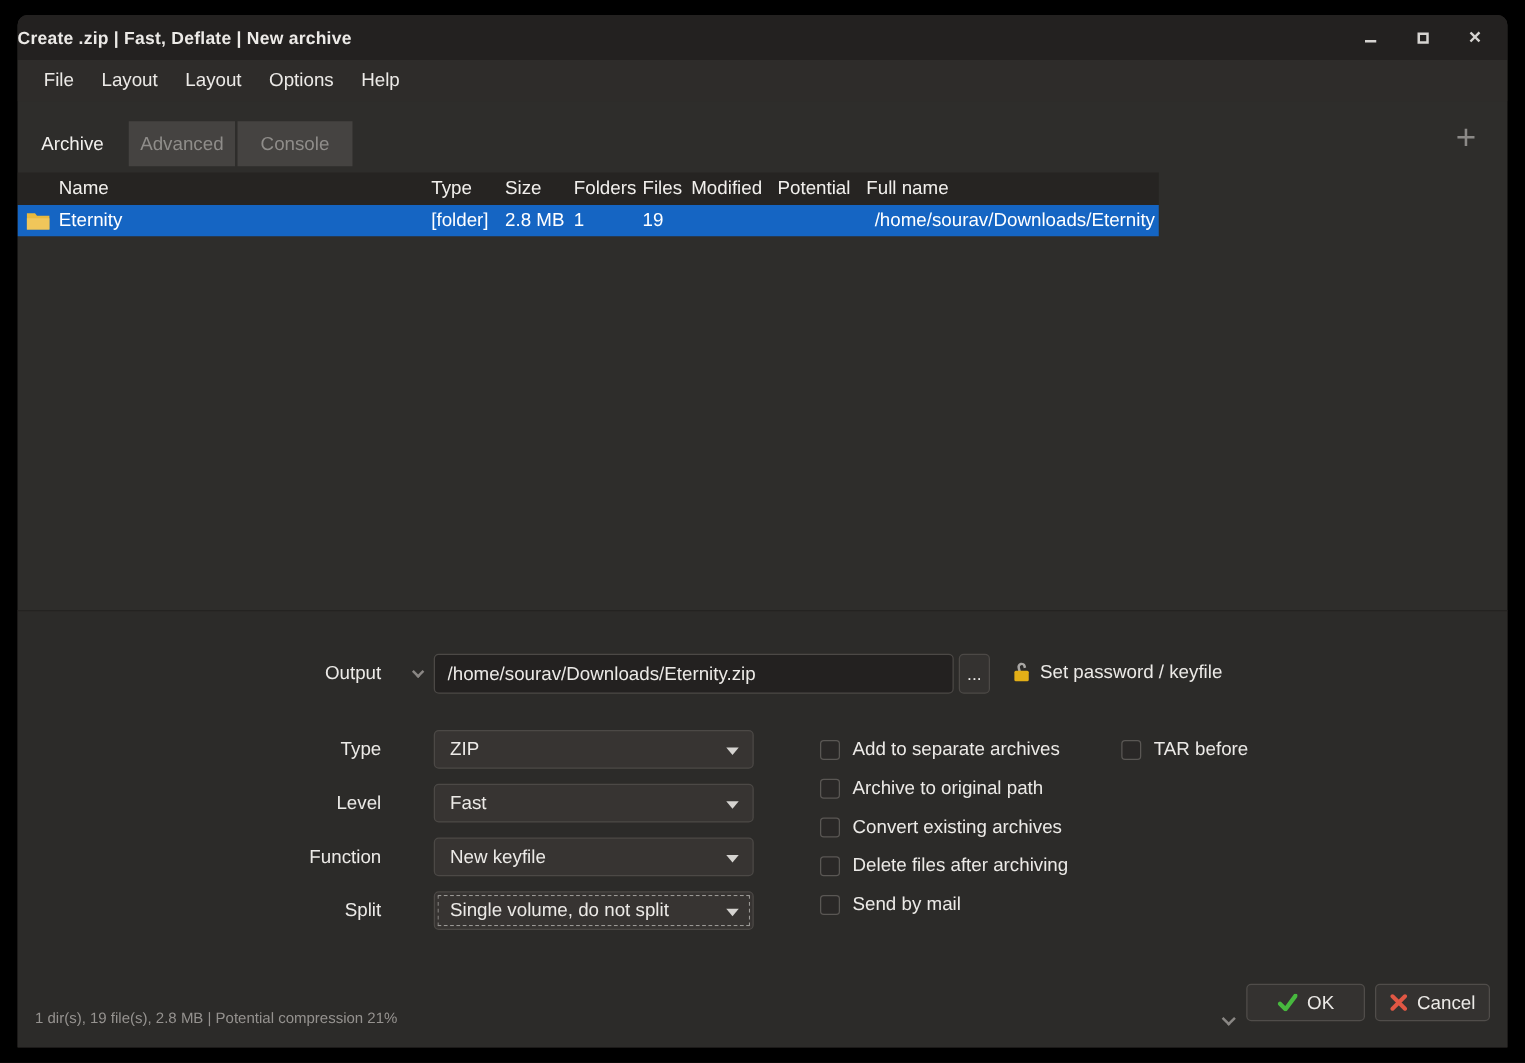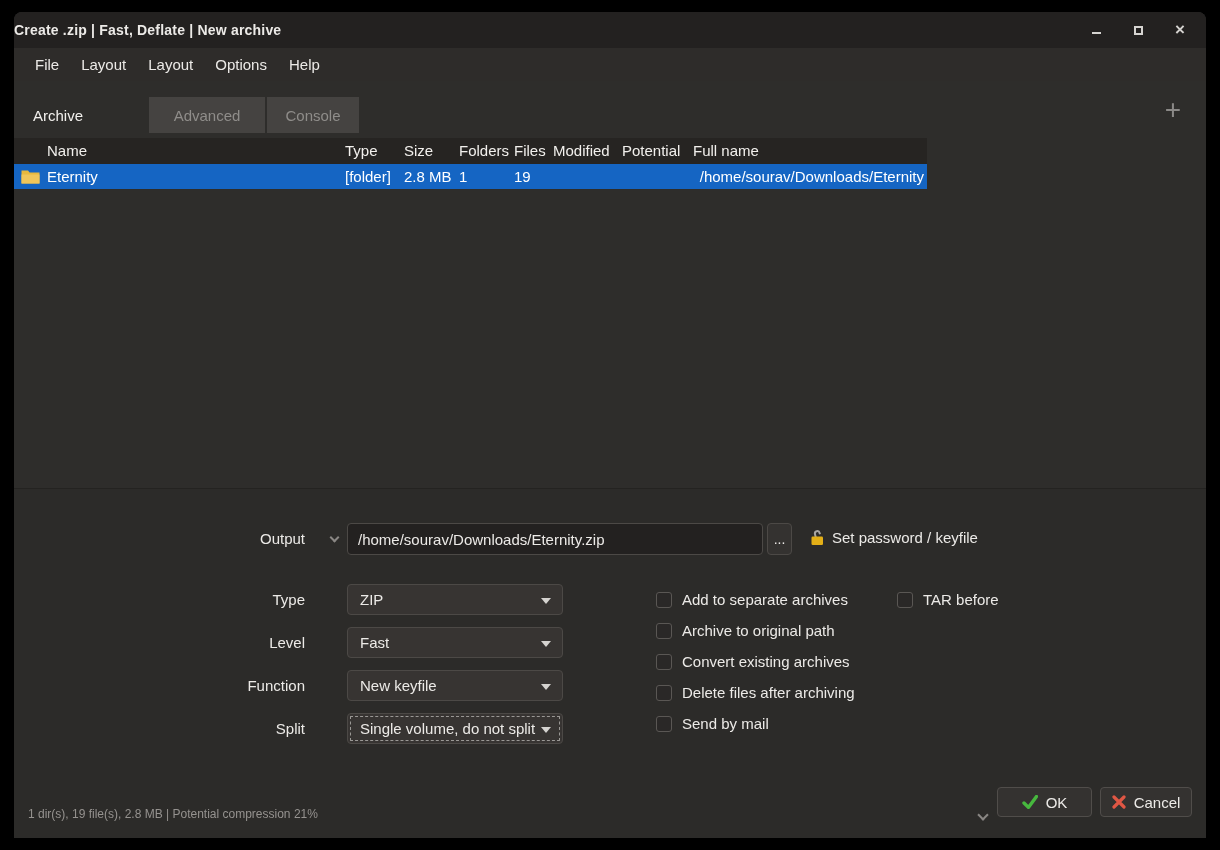--- a/index.html
+++ b/index.html
@@ -19,21 +19,21 @@
 
   
   .menubar { height:33px; background:#2e2c2a; display:flex; align-items:center; padding-left:10px; }
   .menu-item { color:#eceae7; font-size:15px; padding:5px 11px; }
 
   
   .tabbar { position:absolute; left:1px; top:85px; height:36px; display:flex; gap:2px; }
   .tab { width:100px; height:36px; display:flex; align-items:center; justify-content:center; font-size:15px; }
   .tab.active { background:transparent; color:#f2f0ed; width:86px; }
   .tab.inactive { background:#454341; color:#8f8d8a; }
-  .tab.t-advanced { width:116px;margin-left:46px; }
+  .tab.t-advanced { width:85px; }
   .tab.t-console { width:92px; }
   .plus { position:absolute; right:25px; top:84px; color:#8b8987; font-size:28px; font-weight:200; line-height:28px; }
 
   
   .thead { position:absolute; left:0; top:126px; width:913px; height:26px; background:#262422; }
   .thead span { position:absolute; top:0; line-height:26px; color:#f2f0ed; font-size:15px; white-space:nowrap; }
   .trow { position:absolute; left:0; top:152px; width:913px; height:25px; background:#1565c3; }
   .trow span { position:absolute; top:0; line-height:25px; color:#fff; font-size:15px; white-space:nowrap; }
   .c0{left:33px;} .c1{left:331px;} .c2{left:390px;} .c3{left:445px;}
   .c4{left:500px;} .c5{left:539px;} .c6{left:608px;} .c7{left:679px;}
@@ -42,21 +42,21 @@
 
   
   .lower { position:absolute; left:0; top:476px; width:1192px; height:350px; background:#2c2b29; border-top:1px solid #242321; }
   .flabel { position:absolute; left:150px; width:141px; text-align:right; color:#eceae7; font-size:15px; line-height:20px; }
   .chev { display:inline-block; width:8px; height:8px; border-right:2px solid #8a8784; border-bottom:2px solid #8a8784; transform:rotate(45deg); }
   .out-chev { position:absolute; left:317px; top:45px; width:7px; height:7px; }
   .out-input { position:absolute; left:333px; top:34px; width:416px; height:32px; background:#232120; border:1px solid #4c4946; border-radius:4px; color:#eceae7; font-size:15px; padding:0 10px; font-family:"Liberation Sans", sans-serif; outline:none; }
   .browse-btn { position:absolute; left:753px; top:34px; width:25px; height:32px; background:#343230; border:1px solid #4c4946; border-radius:4px; color:#eceae7; font-size:14px; display:flex; align-items:center; justify-content:center; }
   .pwd-btn { position:absolute; left:796px; top:40px; display:flex; align-items:center; gap:7px; color:#eceae7; font-size:15px; }
 
-  .combo { position:absolute; left:333px; width:216px; height:31px; background:#373432; border:1px solid #4c4946; border-radius:4px; display:flex; align-items:center; padding:0 12px; color:#eceae7; font-size:15px; }
+  .combo { position:absolute; left:333px; width:256px; height:31px; background:#373432; border:1px solid #4c4946; border-radius:4px; display:flex; align-items:center; padding:0 12px; color:#eceae7; font-size:15px; }
   .combo .arrow { position:absolute; right:11px; top:13px; width:0; height:0; border-left:5px solid transparent; border-right:5px solid transparent; border-top:6px solid #d5d3d0; }
   .combo.focused { outline:1px dashed #9a9895; outline-offset:-4px; }
 
   .check-row { position:absolute; display:flex; align-items:center; gap:10px; }
   .checkbox { width:16px; height:16px; border:1px solid #5a5754; border-radius:3px; background:#2a2827; flex:none; }
   .check-label { color:#eceae7; font-size:15px; white-space:nowrap; }
 
   
   .status-text { position:absolute; left:14px; top:318px; color:#95928f; font-size:12px; }
   .status-chev { position:absolute; left:965px; top:322px; }

